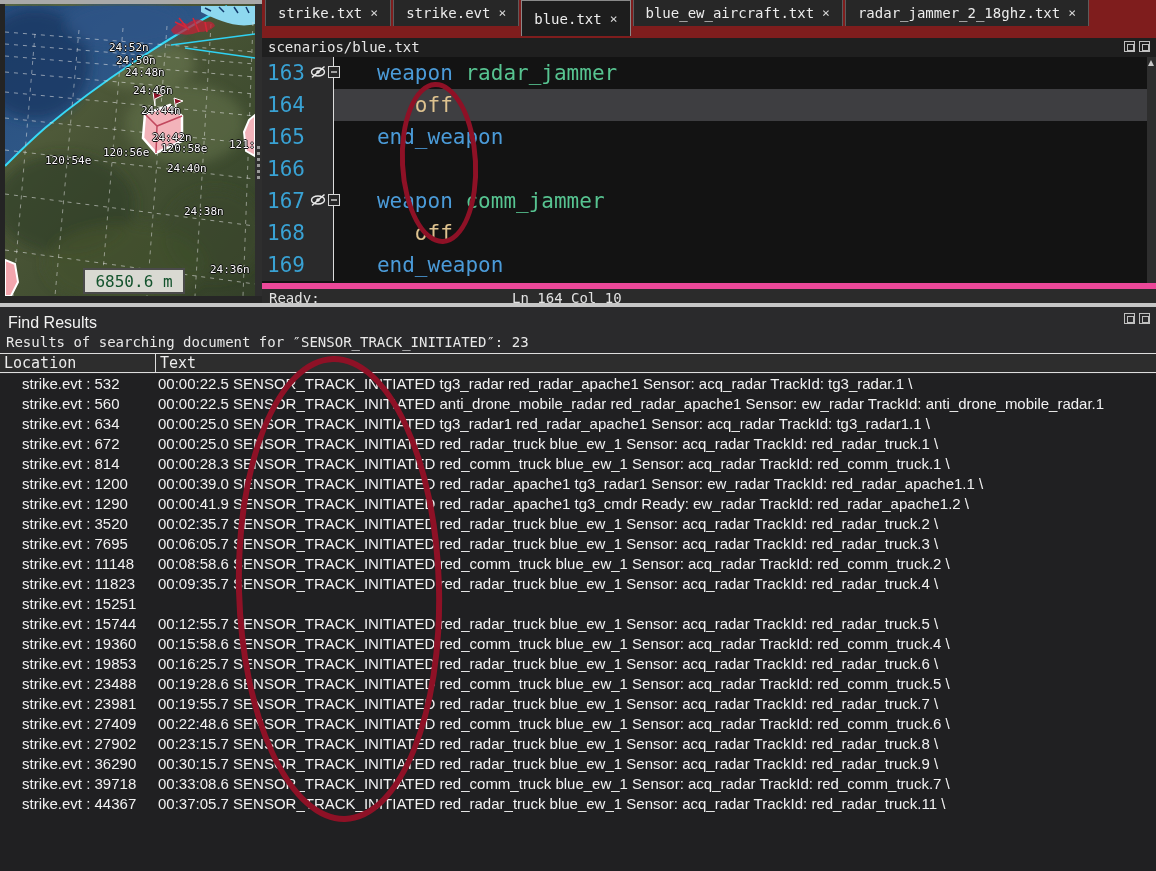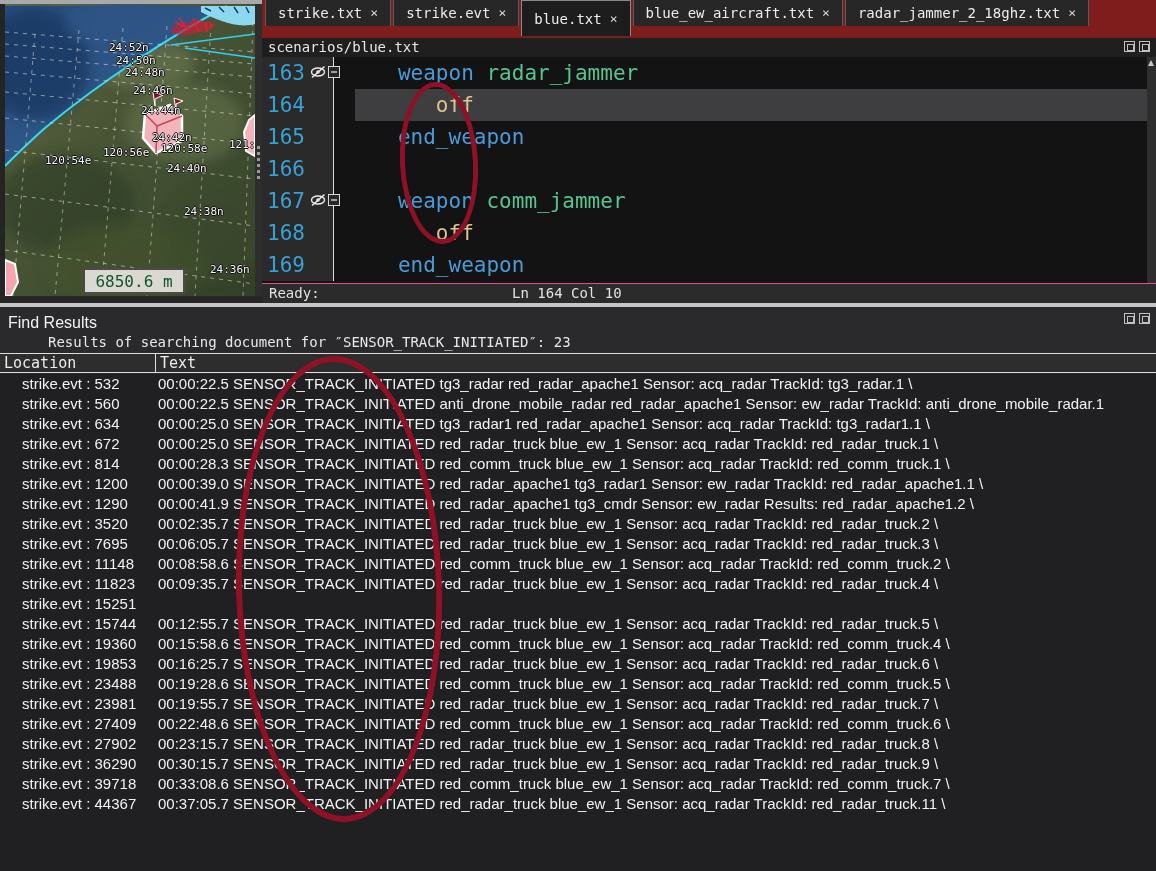--- a/index.html
+++ b/index.html
@@ -32,43 +32,43 @@
     color:#ececec;font-family:"DejaVu Sans Mono",monospace;font-size:14px;display:flex;align-items:center;
     padding:0 12px;gap:8px;position:relative;top:-2px;}
   .tab.active{height:36px;top:0;background:#1d1d1d;border-color:#8a8a8a;z-index:2;}
   .tclose{font-size:13px;color:#dcdcdc;}
   #pathbar{position:absolute;left:0;top:38px;width:894px;height:19px;background:#1f1f1f;color:#e6e6e6;
     font-family:"DejaVu Sans Mono",monospace;font-size:14px;line-height:19px;padding-left:6px;}
   .winicons{position:absolute;top:3px;right:6px;display:flex;gap:4px;}
   .winicon{width:11px;height:11px;border:1px solid #c0c0c0;position:relative;background:transparent;}
   .winicon:after{content:"";position:absolute;left:2px;top:2px;width:5px;height:5px;border:1px solid #c0c0c0;}
   #codearea{position:absolute;left:0;top:57px;width:894px;height:226px;background:#131313;overflow:hidden;}
-  .cline{display:flex;height:32px;gap:21px;}
+  .cline{display:flex;height:32px;}
   .gut{width:72px;background:#2a2a2b;color:#39a2d4;font-family:"DejaVu Sans Mono",monospace;font-size:21px;
     line-height:32px;padding-left:5px;position:relative;border-right:1px solid #dcdcdc;flex:0 0 72px;}
   .gicons{position:absolute;right:-7px;top:8px;display:flex;align-items:center;gap:0;z-index:3;}
   .ctext{flex:1;font-family:"DejaVu Sans Mono",monospace;font-size:21px;line-height:32px;white-space:pre;
     padding-left:5px;color:#d4d4d4;}
   .cline.cur .ctext{background:#3e3e41;}
   .tok-kw{color:#4b9bd8;}
   .tok-type{color:#57c491;}
   .tok-str{color:#dec28f;}
   .tok-pl{color:#d4d4d4;}
   #vscroll{position:absolute;right:0;top:57px;width:9px;height:226px;background:#2e2e2e;}
   #vscroll .arrow{position:absolute;top:3px;left:1px;width:0;height:0;border-left:3.5px solid transparent;
     border-right:3.5px solid transparent;border-bottom:6px solid #c8c8c8;}
-  #statusbar{position:absolute;left:0;top:283px;width:894px;height:20px;background:#2b2b2b;border-top:1px solid #ec4899;
+  #statusbar{position:absolute;left:0;top:283px;width:894px;height:20px;background:#2b2b2b;border-top:6px solid #ec4899;
     color:#e2e2e2;font-family:"DejaVu Sans Mono",monospace;font-size:14px;line-height:19px;}
   #status-left{position:absolute;left:7px;}
   #status-right{position:absolute;left:250px;}
 
   
   #findpanel{position:absolute;left:0;top:307px;width:1156px;height:564px;background:#2a2a2c;}
   #fr-title{position:absolute;left:8px;top:7px;color:#f2f2f2;font-family:"Liberation Sans",sans-serif;font-size:16px;}
-  #fr-summary{position:absolute;left:6px;top:27px;color:#e8e8e8;font-family:"DejaVu Sans Mono",monospace;font-size:14px;margin-left:42px;}
+  #fr-summary{position:absolute;left:6px;top:27px;color:#e8e8e8;font-family:"DejaVu Sans Mono",monospace;font-size:14px;}
   #fr-header{position:absolute;left:0;top:46px;width:1156px;height:20px;background:#2d2d2d;
     border-top:1px solid #dedede;border-bottom:1px solid #dedede;color:#ececec;
     font-family:"DejaVu Sans Mono",monospace;font-size:15px;line-height:18px;}
   #col-loc{position:absolute;left:4px;}
   #col-text{position:absolute;left:160px;}
   #fr-header .coldiv{position:absolute;left:155px;top:0;width:1px;height:18px;background:#dedede;}
   #fr-rows{position:absolute;left:0;top:67px;width:1156px;height:497px;background:#202022;overflow:hidden;}
   .rrow{display:flex;height:20px;font-size:15px;line-height:20px;color:#f2f2f2;font-family:"Liberation Sans",sans-serif;white-space:nowrap;}
   .rloc{flex:0 0 158px;padding-left:22px;overflow:hidden;}
   .rtext{flex:1;overflow:hidden;}
@@ -326,21 +326,21 @@
         <div class="rrow">
           <div class="rloc">strike.evt : 814</div>
           <div class="rtext"><span>00:00:28.3 </span><b>SENSOR_TRACK_INITIATED</b><span> red_comm_truck blue_ew_1 Sensor: acq_radar TrackId: red_comm_truck.1 \</span></div>
         </div>
         <div class="rrow">
           <div class="rloc">strike.evt : 1200</div>
           <div class="rtext"><span>00:00:39.0 </span><b>SENSOR_TRACK_INITIATED</b><span> red_radar_apache1 tg3_radar1 Sensor: ew_radar TrackId: red_radar_apache1.1 \</span></div>
         </div>
         <div class="rrow">
           <div class="rloc">strike.evt : 1290</div>
-          <div class="rtext"><span>00:00:41.9 </span><b>SENSOR_TRACK_INITIATED</b><span> red_radar_apache1 tg3_cmdr Sensor: ew_radar Results: red_radar_apache1.2 \</span></div>
+          <div class="rtext"><span>00:00:41.9 </span><b>SENSOR_TRACK_INITIATED</b><span> red_radar_apache1 tg3_cmdr Ready: ew_radar TrackId: red_radar_apache1.2 \</span></div>
         </div>
         <div class="rrow">
           <div class="rloc">strike.evt : 3520</div>
           <div class="rtext"><span>00:02:35.7 </span><b>SENSOR_TRACK_INITIATED</b><span> red_radar_truck blue_ew_1 Sensor: acq_radar TrackId: red_radar_truck.2 \</span></div>
         </div>
         <div class="rrow">
           <div class="rloc">strike.evt : 7695</div>
           <div class="rtext"><span>00:06:05.7 </span><b>SENSOR_TRACK_INITIATED</b><span> red_radar_truck blue_ew_1 Sensor: acq_radar TrackId: red_radar_truck.3 \</span></div>
         </div>
         <div class="rrow">

